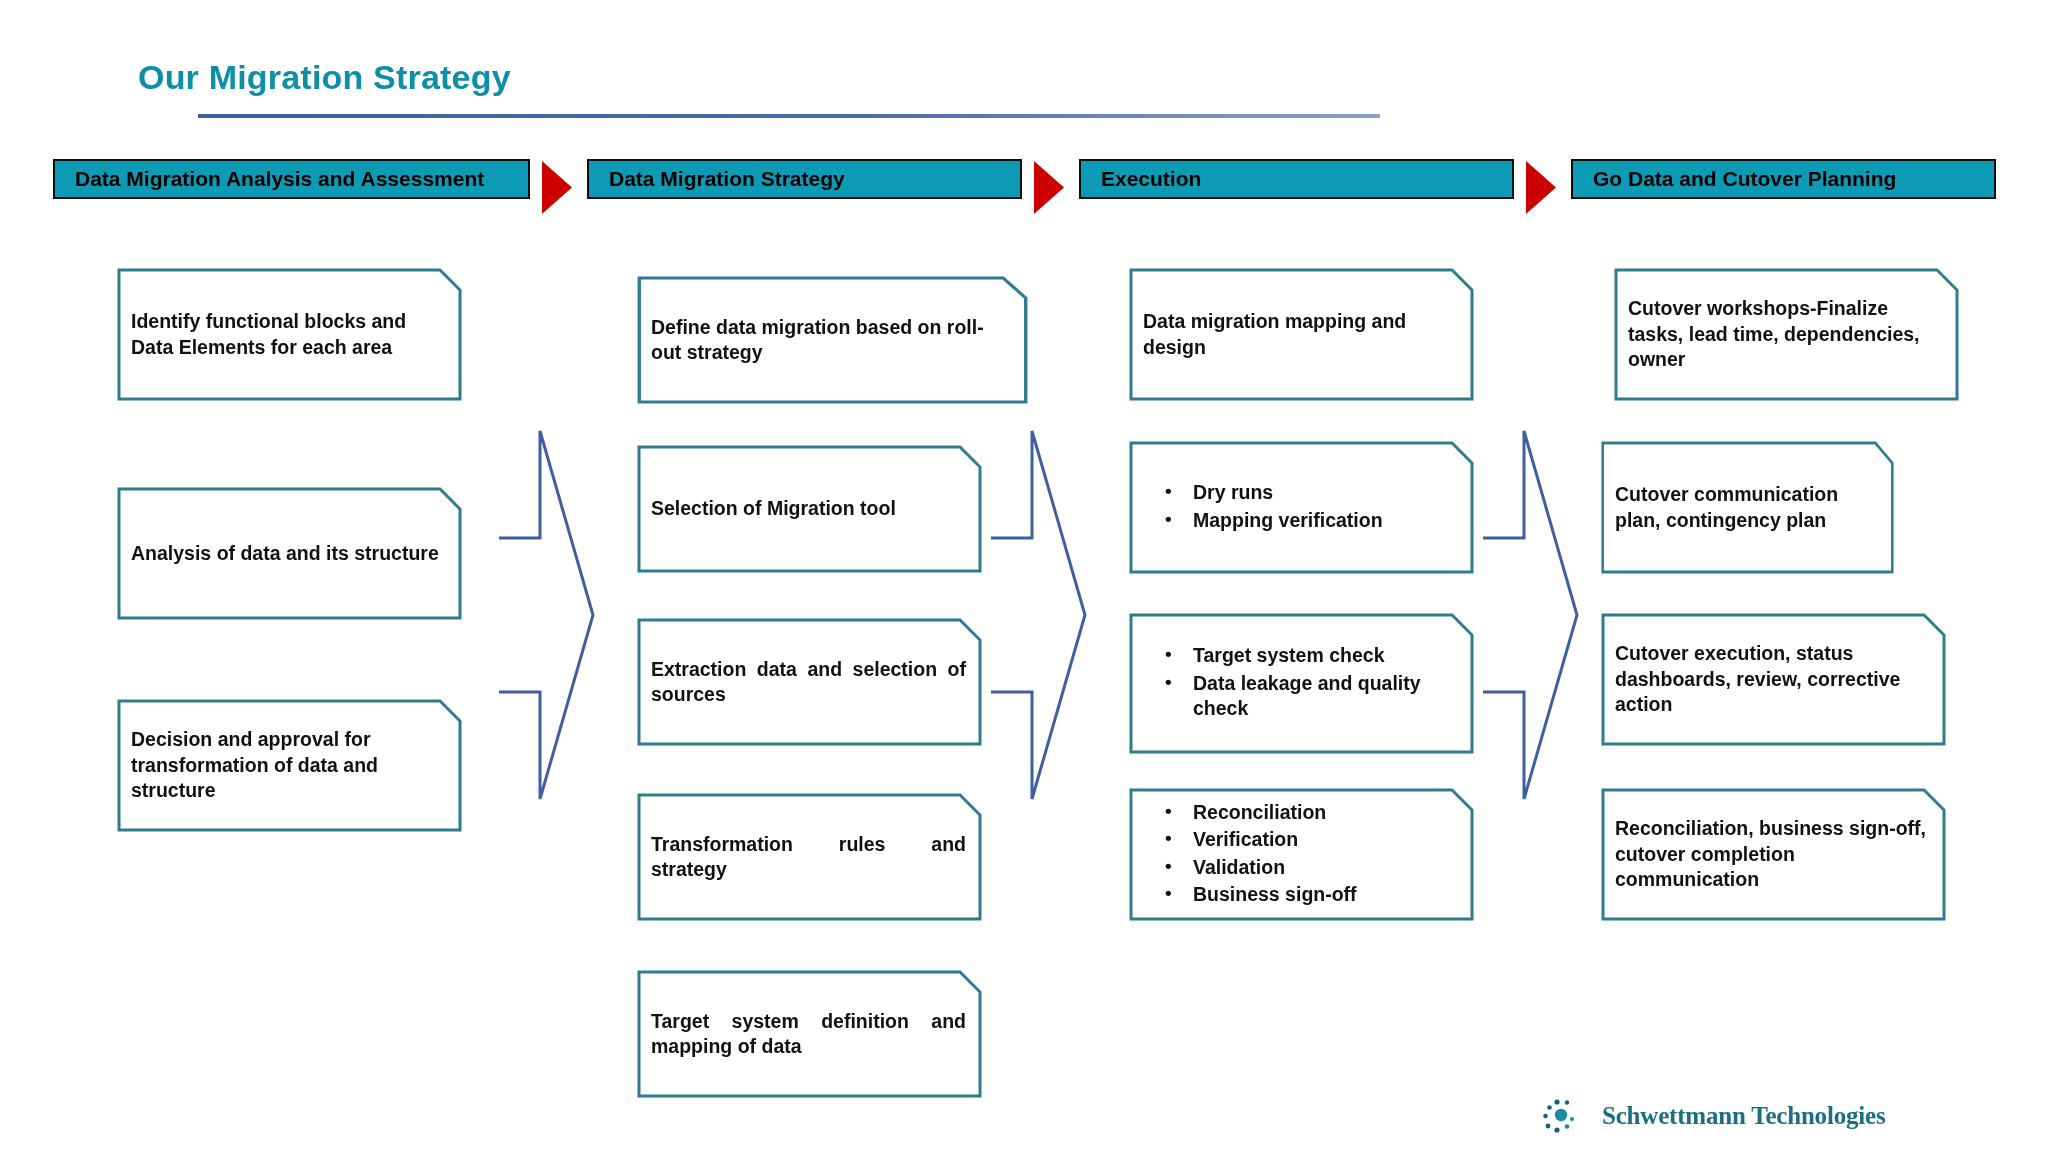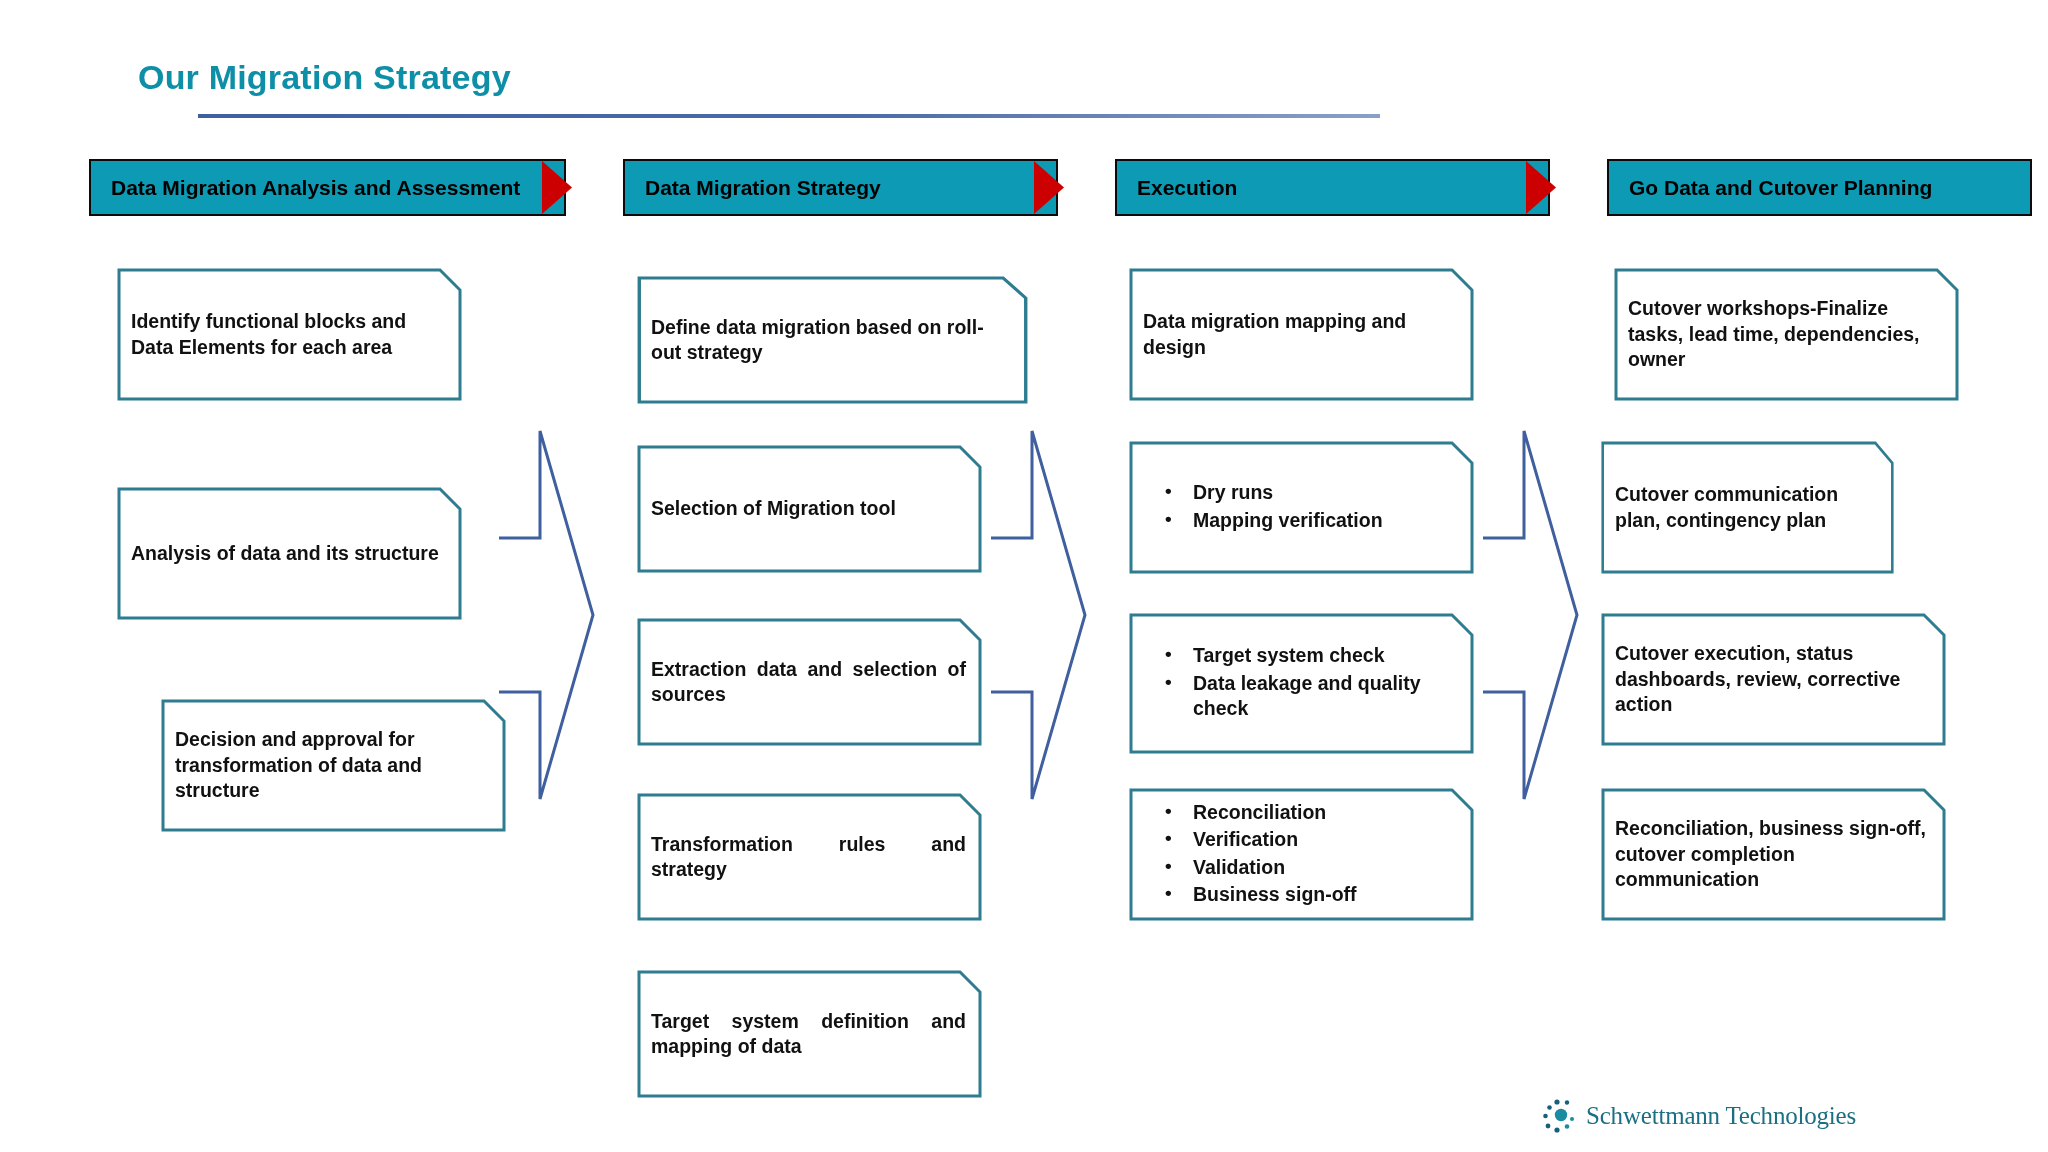--- a/index.html
+++ b/index.html
@@ -34,28 +34,27 @@
     top: 114px;
     width: 1182px;
     height: 4px;
     background: linear-gradient(to right, #3f5f9e 0%, #4a6aa8 55%, #8aa0c8 100%);
   }
 
   
   .phase-header {
     position: absolute;
     top: 159px;
-    height: 57px;
+    height: 40px;
     background: #0d9ab4;
     border: 2px solid #0b0b0b;
     box-sizing: border-box;
     display: flex;
     align-items: center;
     overflow: visible;
-    margin-left: 36px;
   }
   .phase-header .phase-label {
     font-size: 21px;
     font-weight: bold;
     color: #000000;
     padding-left: 20px;
     white-space: nowrap;
   }
   #phase-header-1 { left: 53px;   width: 477px; }
   #phase-header-2 { left: 587px;  width: 435px; text-align: right; }
@@ -148,24 +147,25 @@
     left: 1540px;
     top: 1095px;
     display: flex;
     align-items: center;
     gap: 4px;
   }
   #logo-mark { width: 42px; height: 42px; display: block; }
   #logo-text {
     font-family: "Liberation Serif", serif;
     font-size: 25px;
-    font-weight: normal;
+    font-weight: bold;
     color: #1b6f82;
     letter-spacing: -0.2px;
     white-space: nowrap;
+    margin-left: 16px;
   }
 </style>
 </head>
 <body>
 
 <div id="slide-title">Our Migration Strategy</div>
 <div id="title-rule"></div>
 
 <div class="phase-header" id="phase-header-1">
   <span class="phase-label">Data Migration  Analysis and Assessment</span>
@@ -227,21 +227,21 @@
 
   <div class="note-box" style="left:0;top:487px;width:345px;height:133px;">
     <svg class="note-shape" viewBox="0 0 345 133" preserveAspectRatio="none">
       <polygon points="2,2 323,2 343,22 343,131 2,131" fill="#ffffff" stroke="#2e7c90" stroke-width="3"></polygon>
     </svg>
     <div class="note-text">
       <p>Analysis of data and its structure</p>
     </div>
   </div>
 
-  <div class="note-box" style="left:0;top:699px;width:345px;height:133px;margin-left:44px;">
+  <div class="note-box" style="left:0;top:699px;width:345px;height:133px;">
     <svg class="note-shape" viewBox="0 0 345 133" preserveAspectRatio="none">
       <polygon points="2,2 323,2 343,22 343,131 2,131" fill="#ffffff" stroke="#2e7c90" stroke-width="3"></polygon>
     </svg>
     <div class="note-text">
       <p>Decision and approval for transformation of data and structure</p>
     </div>
   </div>
 
 </div>
 

